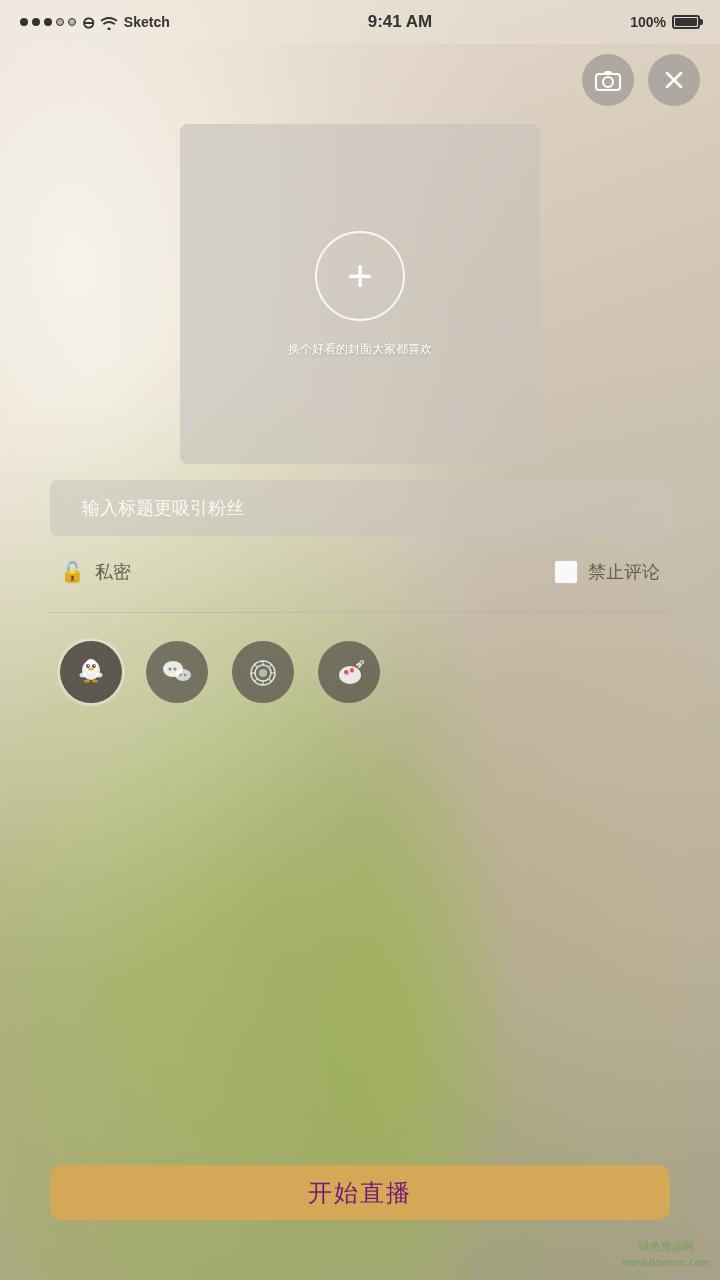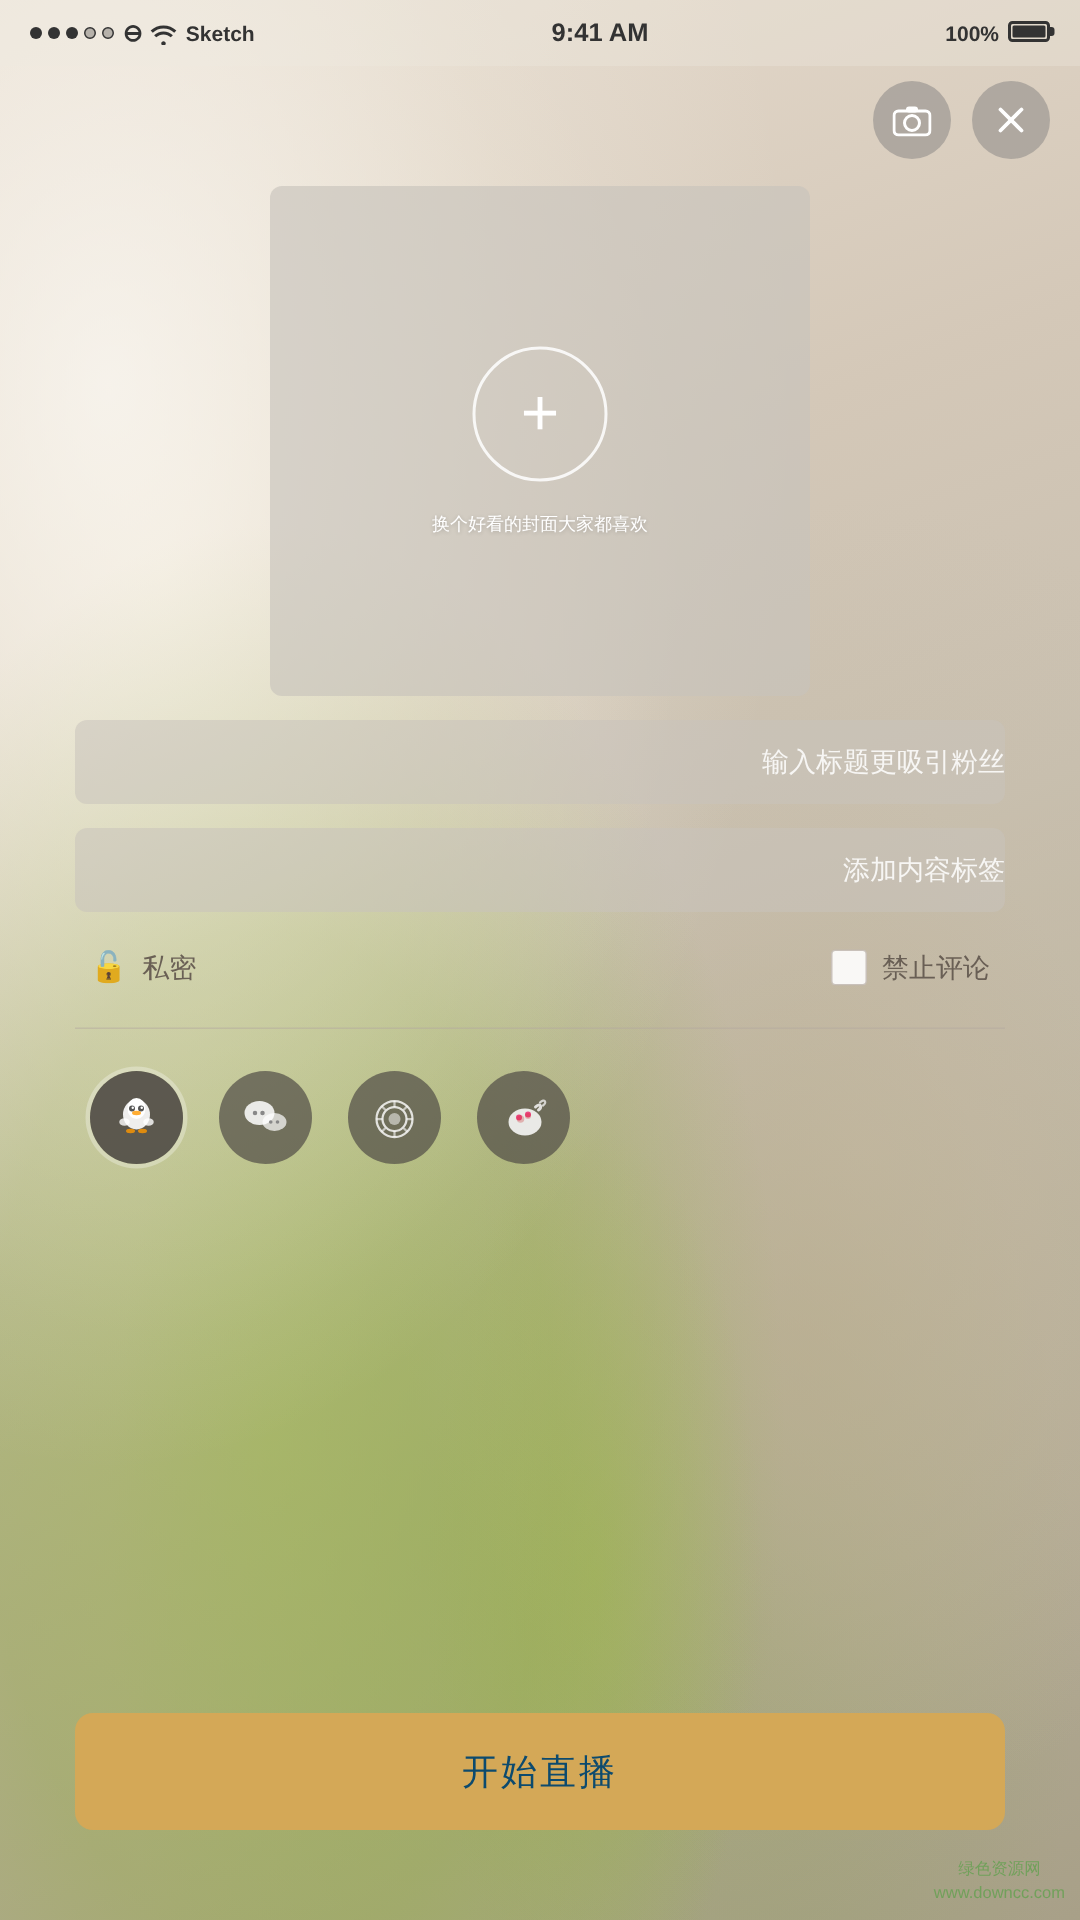--- a/index.html
+++ b/index.html
@@ -79,20 +79,21 @@
     }
 
     .status-center {
       font-size: 17px;
       font-weight: 600;
       color: #333;
     }
 
     .status-right {
       display: flex;
+      align-items: center;
       gap: 6px;
       font-size: 14px;
       font-weight: 600;
       color: #333;
     }
 
     .battery {
       width: 28px;
       height: 14px;
       border: 2px solid #333;
@@ -195,27 +196,28 @@
     }
 
     
     .input-field {
       width: 100%;
       height: 56px;
       background: rgba(200,195,188,0.55);
       border-radius: 8px;
       border: none;
       outline: none;
-      text-align: right;
+      text-align: left;
       font-size: 18px;
       color: rgba(255,255,255,0.9);
       cursor: pointer;
       display: flex;
       align-items: center;
       justify-content: center;
+      padding-left: 32px;
     }
 
     .input-field::placeholder {
       color: rgba(255,255,255,0.85);
     }
 
     input.input-field {
       font-size: 18px;
     }
 
@@ -290,27 +292,27 @@
     .start-btn-container {
       position: absolute;
       bottom: 60px;
       left: 50px;
       right: 50px;
       z-index: 10;
     }
 
     .start-btn {
       width: 100%;
-      height: 78px;
+      height: 55px;
       background: #d4a857;
       border-radius: 12px;
       border: none;
       cursor: pointer;
       font-size: 24px;
-      color: #0c4a6e;
+      color: #701a75;
       font-weight: 500;
       letter-spacing: 2px;
     }
 
     
     .watermark {
       position: absolute;
       bottom: 10px;
       right: 10px;
       z-index: 20;
@@ -373,21 +375,20 @@
 
   <div class="cover-upload">
     <div class="plus-circle">
       <span>+</span>
     </div>
     <span class="cover-hint">换个好看的封面大家都喜欢</span>
   </div>
 
   <input class="input-field" type="text" placeholder="输入标题更吸引粉丝" style="">
 
-  <input class="input-field" type="text" placeholder="添加内容标签" style="">
 
   <div class="toggle-row">
     <div class="toggle-item">
       <span class="lock-icon">🔓</span>
       <span>私密</span>
     </div>
     <div class="toggle-item">
       <div class="checkbox"></div>
       <span>禁止评论</span>
     </div>

